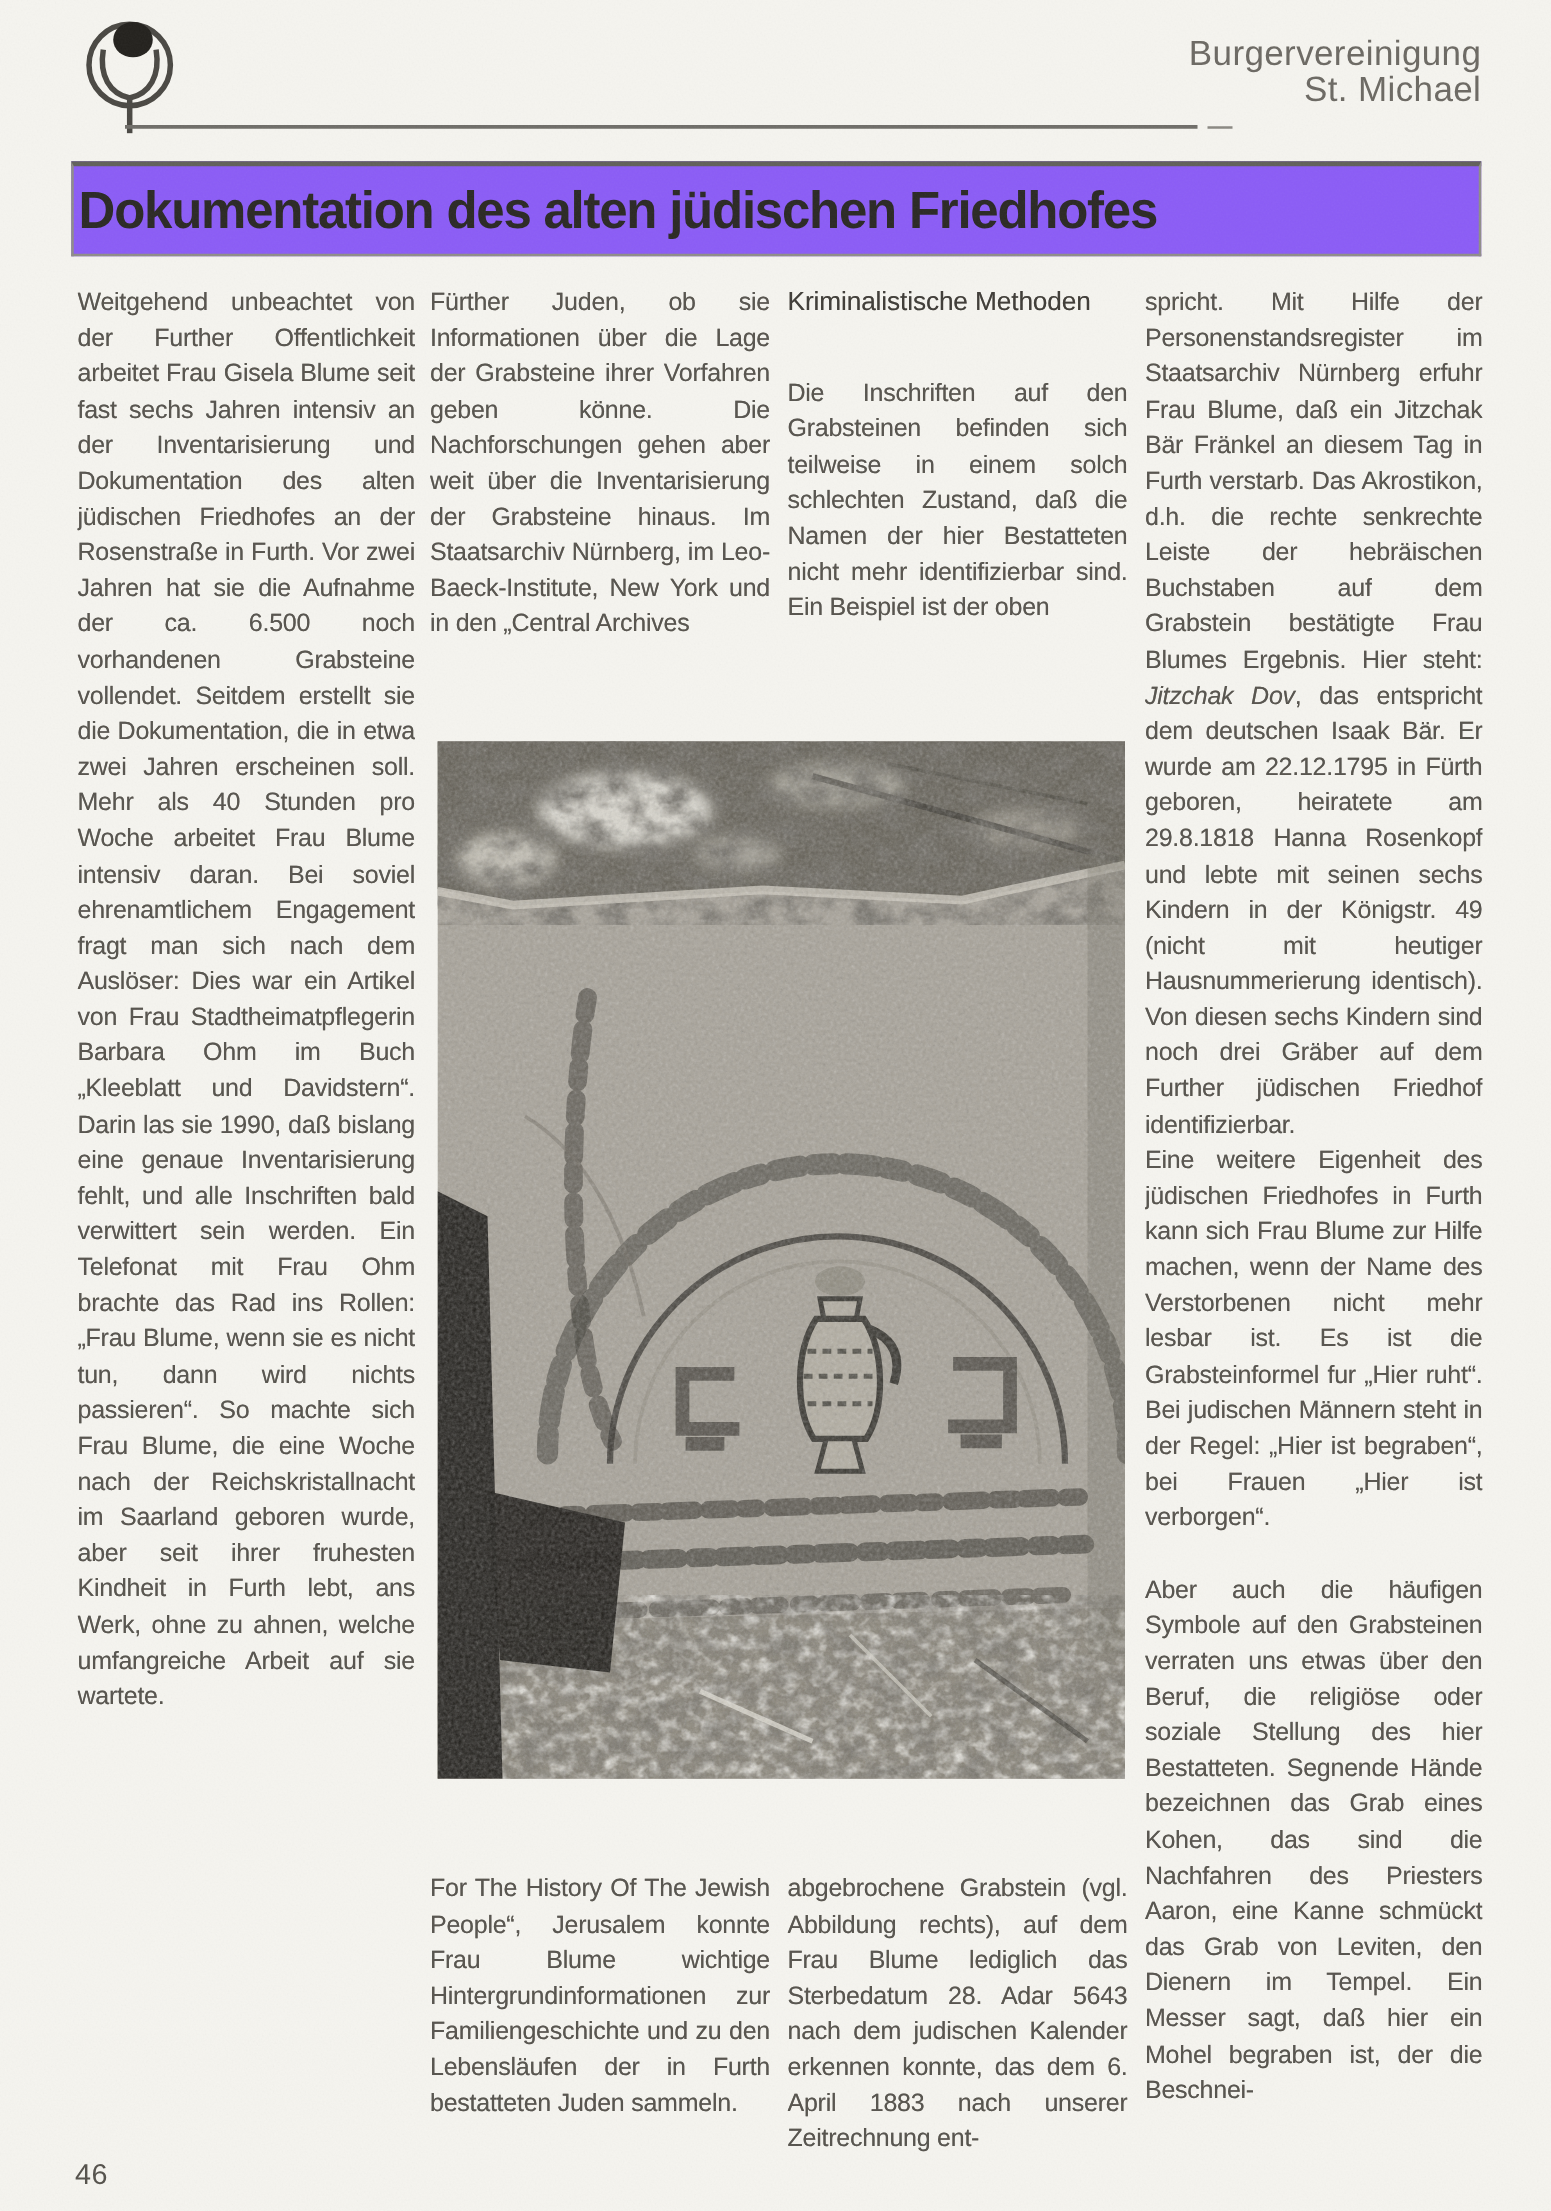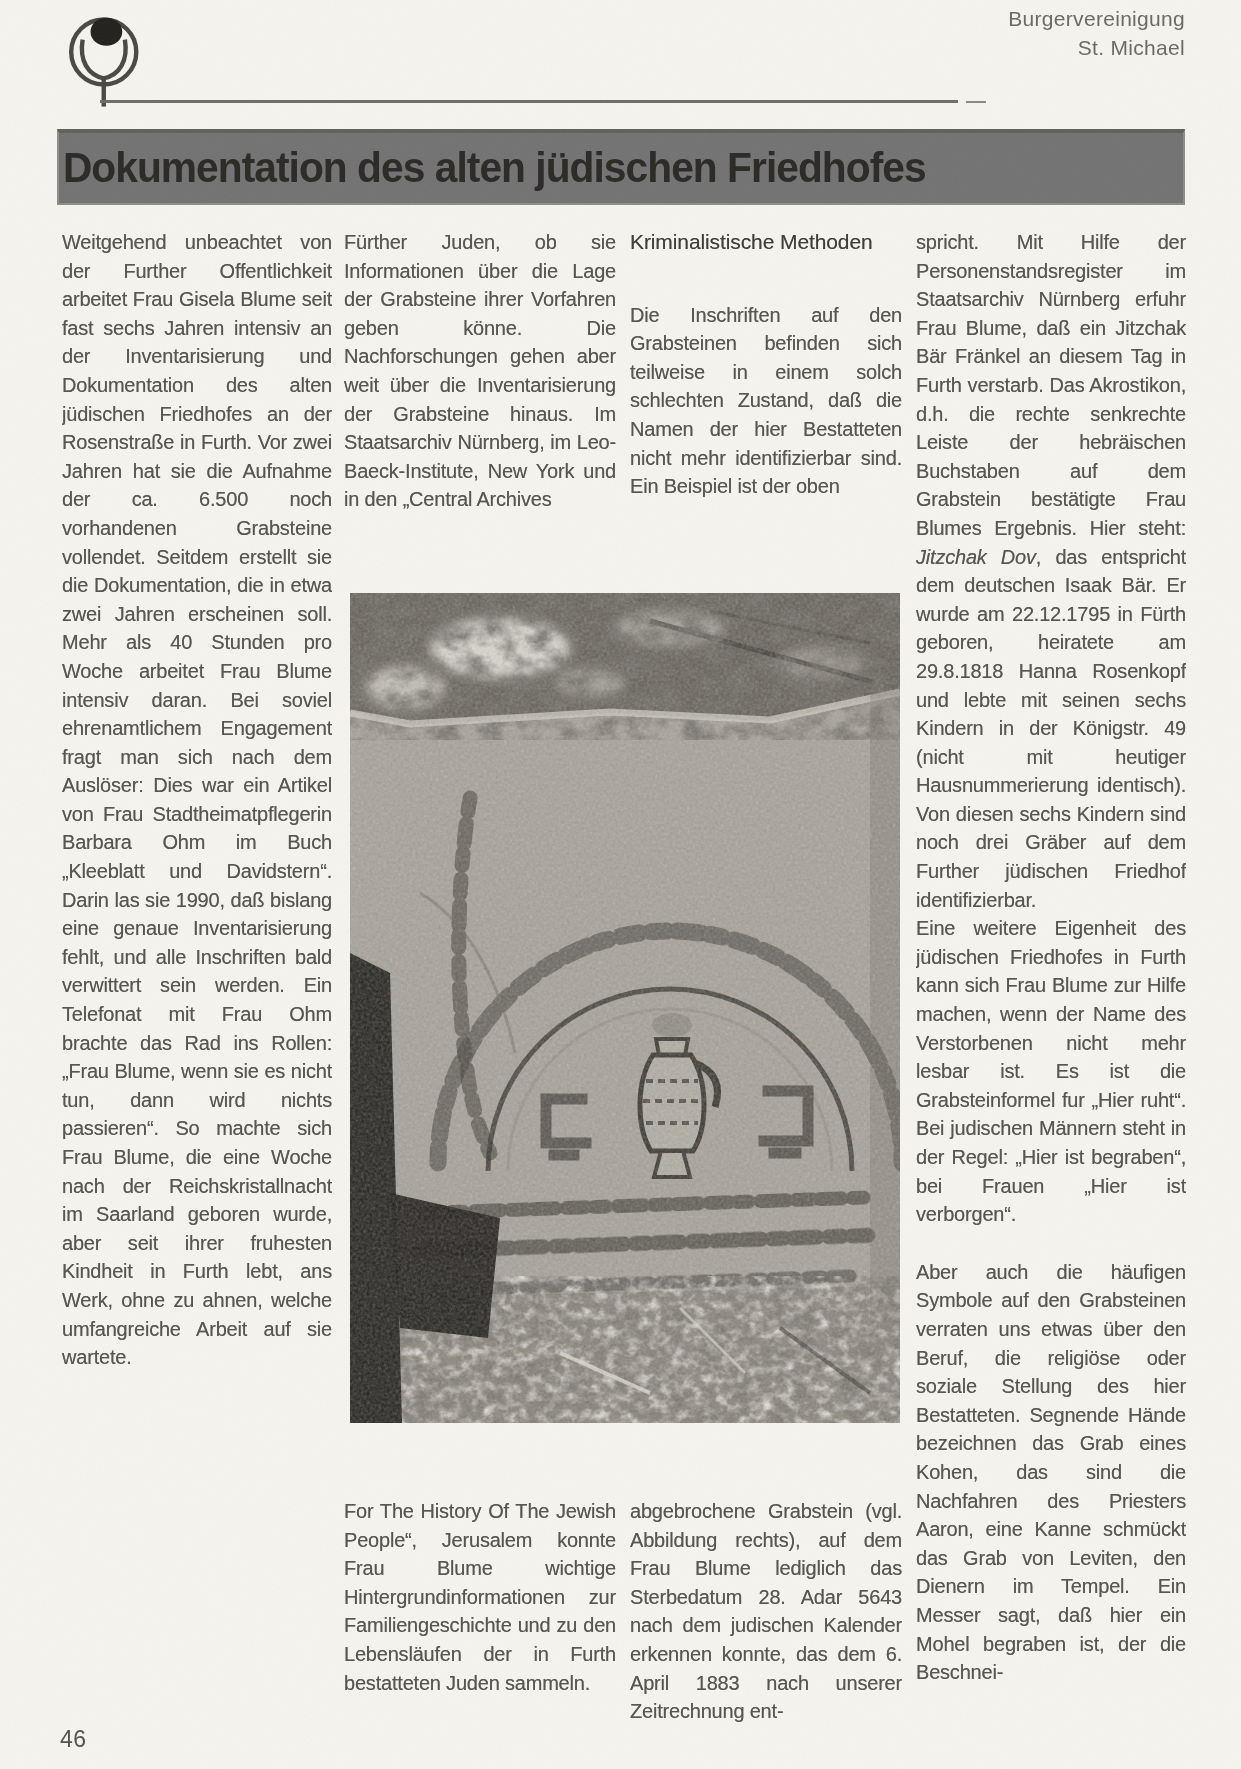--- a/index.html
+++ b/index.html
@@ -11,33 +11,33 @@
     color: #57544e;
     overflow: hidden;
   }
   .abs { position: absolute; }
 
   
   .logo { left: 58px; top: 8px; width: 88px; height: 102px; }
   .header-rule { left: 100px; top: 100px; width: 858px; height: 3px; background: #6f6d68; }
   .header-rule-dash { left: 966px; top: 101px; width: 20px; height: 2px; background: #8a8882; }
   .org-block {
-    right: 56px; top: 4px; width: 400px;
+    right: 56px; top: 28px; width: 400px;
     text-align: right;
-    font-size: 21px; line-height: 29px;
+    font-size: 28px; line-height: 29px;
     color: #6c6963;
     letter-spacing: 0.3px;
   }
 
   
   .title-box {
     left: 57px; top: 129px; width: 1124px; height: 70px;
     border: 2px solid #8f8d88;
     border-top: 4px solid #61605b;
-    background: #737373;
+    background: #8b5cf6;
   }
   .title-text {
     font-size: 42px; font-weight: 700;
     color: #2b2925;
     letter-spacing: -1px;
     line-height: 70px;
     padding-left: 4px;
     white-space: nowrap;
     transform: scaleX(0.97);
     transform-origin: left center;

